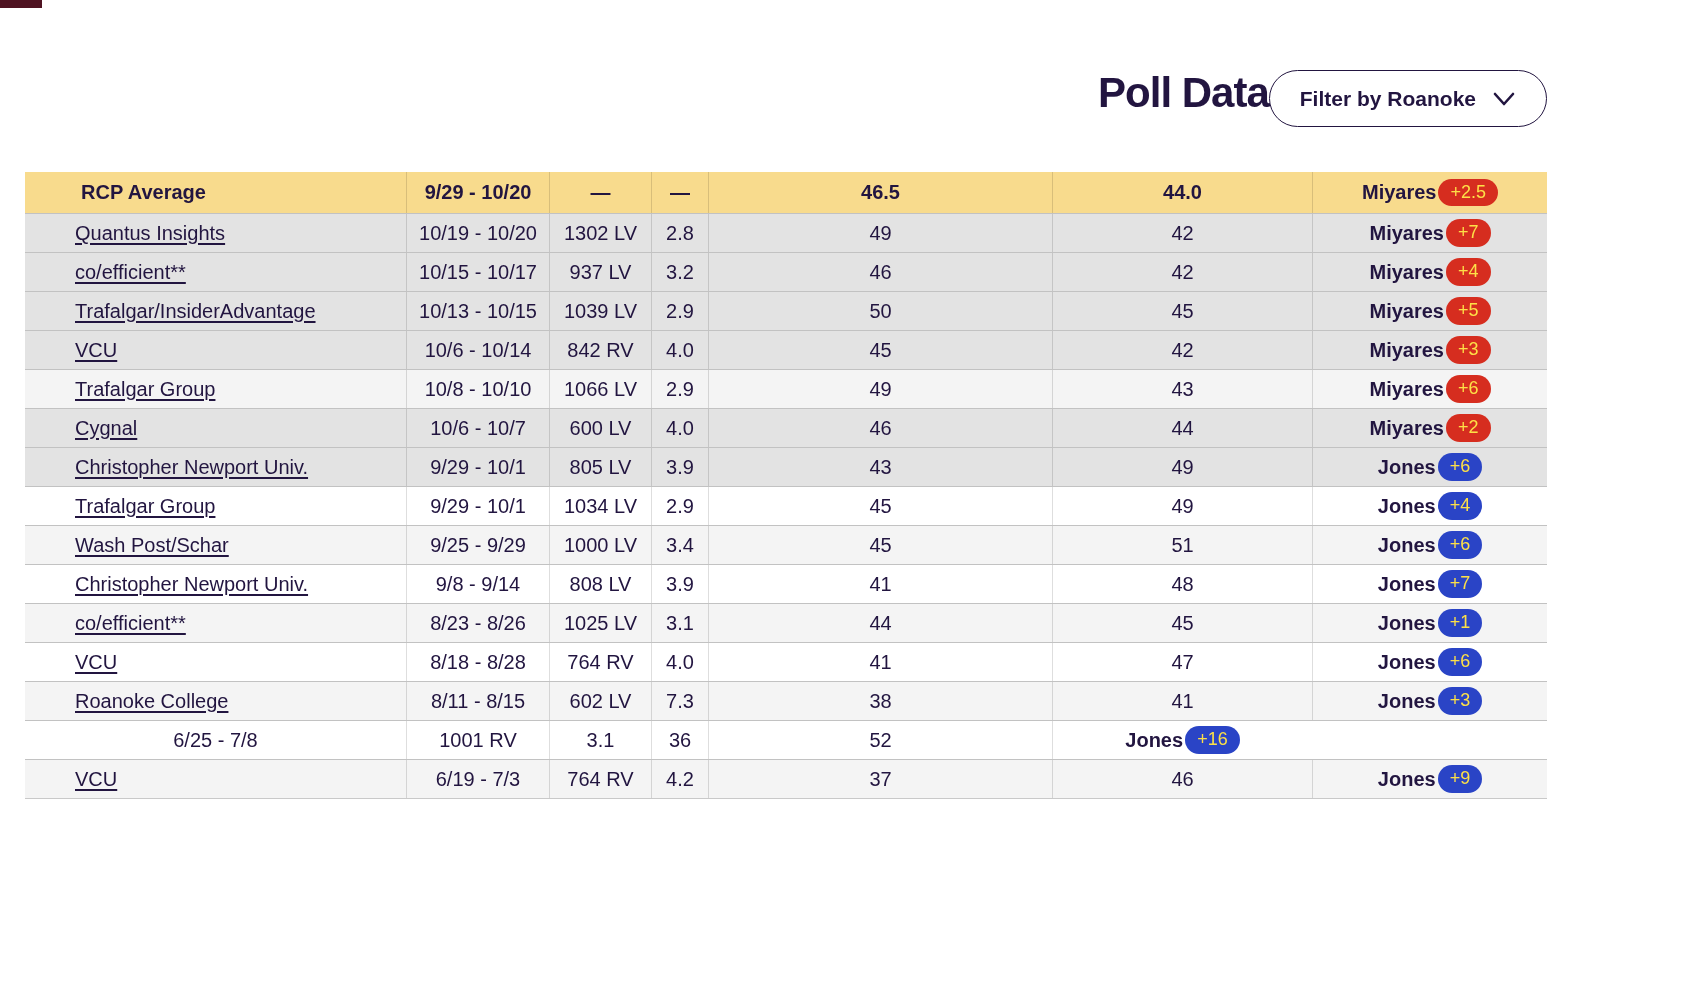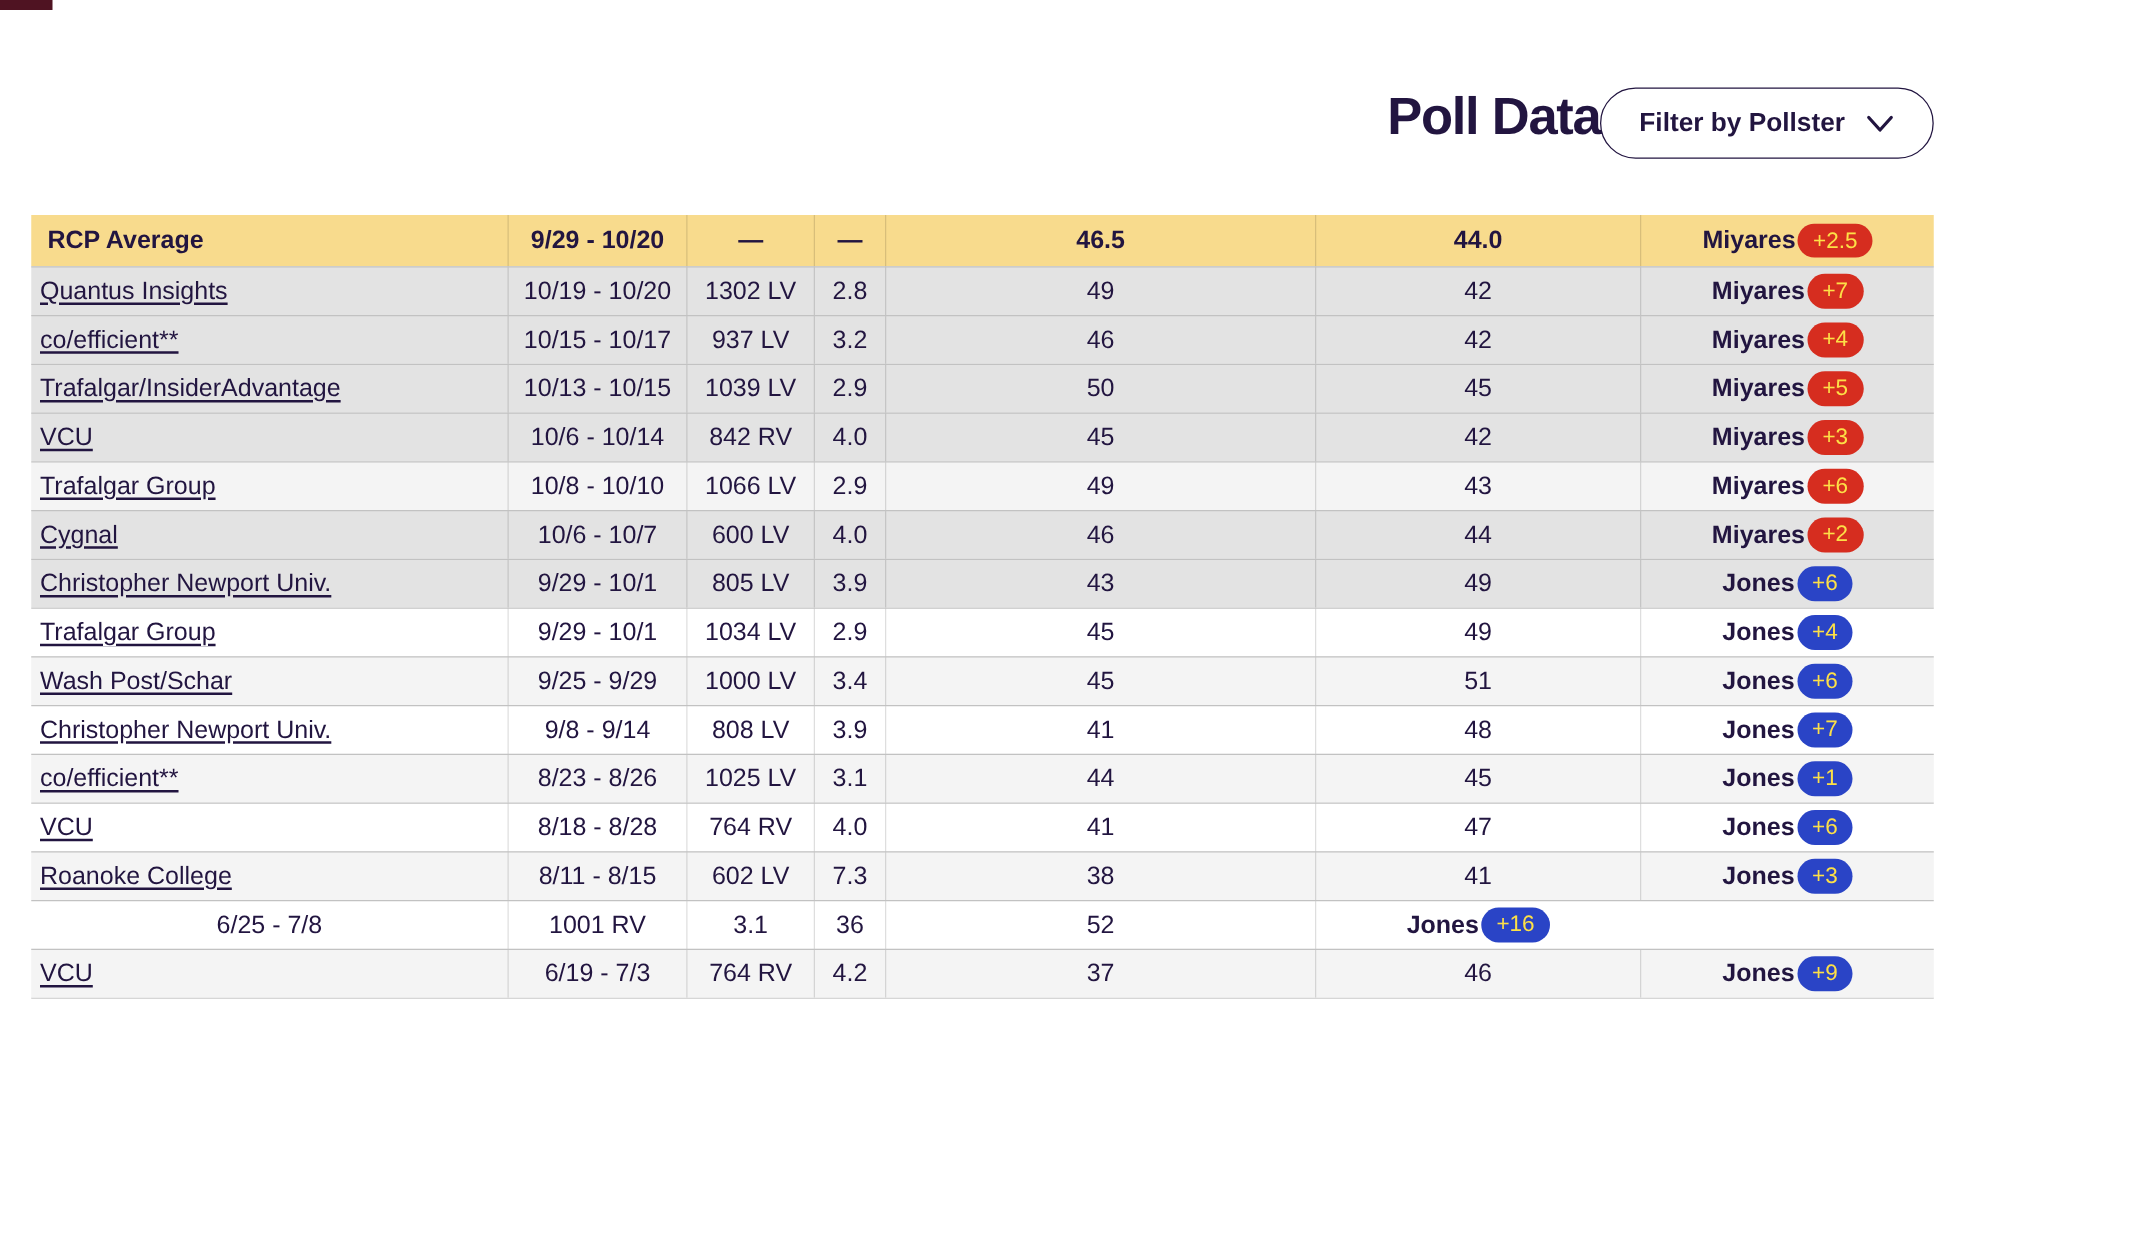--- a/index.html
+++ b/index.html
@@ -35,42 +35,42 @@
   .th.col-pollster{justify-content:flex-start;padding-left:17px;}
 
   .tr{height:39px;border-top:1px solid #c2c2c2;}
   .tr.avg-row{height:41px;border-top:none;background:var(--avg-row-bg);font-weight:bold;}
   .tr.shade-gray{background:var(--row-gray);}
   .tr.shade-light{background:var(--row-light);}
   .tr.shade-white{background:var(--row-white);}
 
   .td{display:flex;align-items:center;justify-content:center;font-size:20px;color:var(--text);}
   .td:not(:first-child){border-left:1px solid rgba(0,0,0,.13);}
-  .td.col-pollster{justify-content:flex-start;padding-left:7px;}
+  .td.col-pollster{justify-content:flex-start;padding-left:7px;margin-left:43px;}
   .avg-row .td.col-pollster{padding-left:13px;}
 
   .pollster-link{color:var(--text);text-decoration:underline;text-underline-offset:3px;cursor:pointer;}
   .td.col-spread{gap:2px;}
   .spread-leader{font-weight:bold;font-size:20px;}
   .spread-badge{display:inline-block;min-width:34px;text-align:center;padding:3px 12px 4px;
     border-radius:16px;color:#fde047;font-weight:normal;font-size:18px;line-height:1.15;}
   .spread-badge.badge-red{background:var(--badge-red);}
   .spread-badge.badge-blue{background:var(--badge-blue);}
 </style>
 </head>
 <body>
 
 <div class="page">
 
   <div class="corner-artifact"></div>
 
   <div class="page-header">
     <h1 class="page-title">Poll Data</h1>
     <div class="filter-btn">
-      <span class="filter-btn-label">Filter by Pollster</span>
+      <span class="filter-btn-label">Filter by Roanoke</span>
       <span>
         <svg width="24" height="16" viewBox="0 0 24 16">
           <polyline points="3,3 12,13 21,3" fill="none" stroke="#221540" stroke-width="2.6" stroke-linecap="round" stroke-linejoin="round"></polyline>
         </svg>
       </span>
     </div>
   </div>
 
   <div class="poll-table">
 

